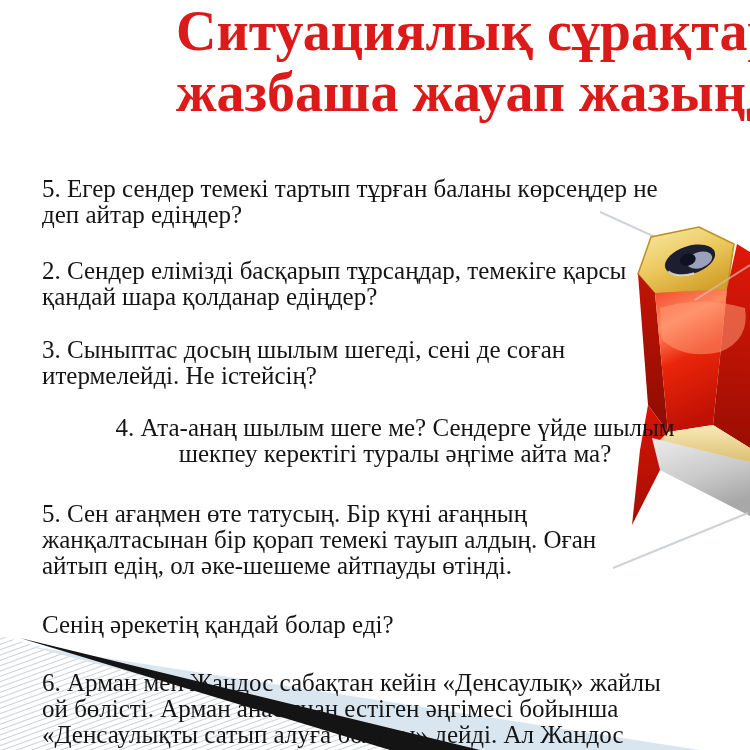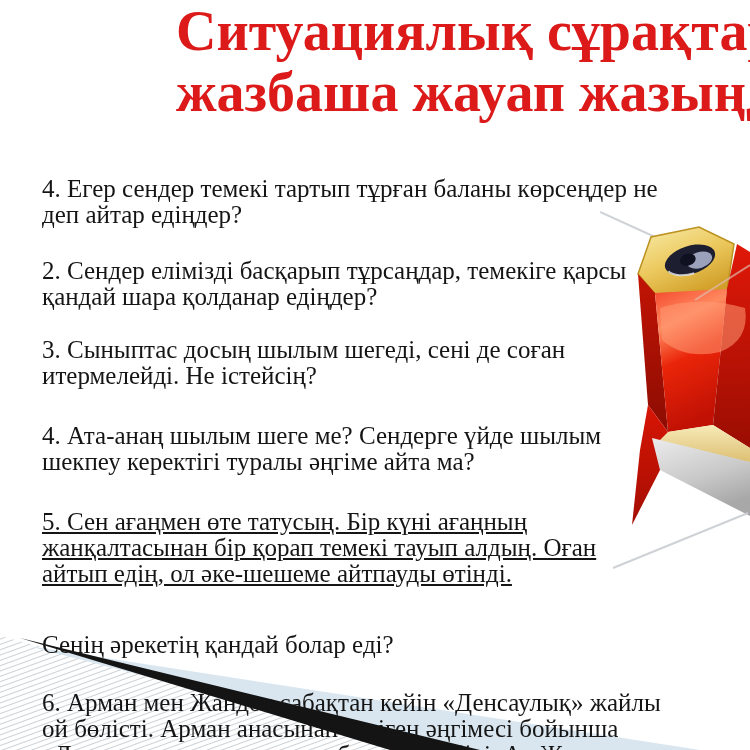--- a/index.html
+++ b/index.html
@@ -13,23 +13,23 @@
     color:#dc1a1a;white-space:pre;z-index:3;
   }
   .questions{
     position:absolute;left:42px;top:150px;width:706px;
     font-size:25px;line-height:26px;color:#151515;
     white-space:pre-line;z-index:3;
   }
   .questions p{margin:0;}
   .questions p.q2{margin-top:4px;}
   .questions p.q3{margin-top:1px;font-family:Liberation Serif, serif;}
-  .questions p.q4{margin-top:8px;}
-  .questions p.q5{margin-top:8px;text-decoration:underline;}
-  .questions p.q6{margin-top:19px;}
+  .questions p.q4{text-align:center;}
+  .questions p.q5{margin-top:8px;}
+  .questions p.q6{margin-top:7px;}
   .questions p.q7{margin-top:6px;}
   .whistle-art{position:absolute;left:600px;top:190px;z-index:1;}
   .footer-art{position:absolute;left:0;top:628px;z-index:2;}
 </style>
 </head>
 <body>
 
 <div class="slide">
 
   <svg class="whistle-art" width="150" height="390" viewBox="0 0 150 390" aria-hidden="true">
@@ -92,21 +92,21 @@
     <polygon points="52,248 150,272 150,326 60,280" fill="url(#gGray)"></polygon>
 
     <line x1="95" y1="110" x2="150" y2="75" stroke="#e0b9ac" stroke-width="2" opacity="0.7"></line>
     <line x1="148" y1="323" x2="13" y2="378" stroke="#c9cdd2" stroke-width="2" opacity="0.9"></line>
   </svg>
 
   <h1 class="title">Ситуациялық сұрақтарға
 жазбаша жауап жазыңдар</h1>
 
   <div class="questions">
-    <p class="q1">4. Егер сендер темекі тартып тұрған баланы көрсеңдер не
+    <p class="q1">5. Егер сендер темекі тартып тұрған баланы көрсеңдер не
 деп айтар едіңдер?</p>
     <p class="q2">2. Сендер елімізді басқарып тұрсаңдар, темекіге қарсы
 қандай шара қолданар едіңдер?</p>
     <p class="q3">3. Сыныптас досың шылым шегеді, сені де соған
 итермелейді. Не істейсің?</p>
     <p class="q4">4. Ата-анаң шылым шеге ме? Сендерге үйде шылым
 шекпеу керектігі туралы әңгіме айта ма?</p>
     <p class="q5">5. Сен ағаңмен өте татусың. Бір күні ағаңның
 жанқалтасынан бір қорап темекі тауып алдың. Оған
 айтып едің, ол әке-шешеме айтпауды өтінді.</p>

